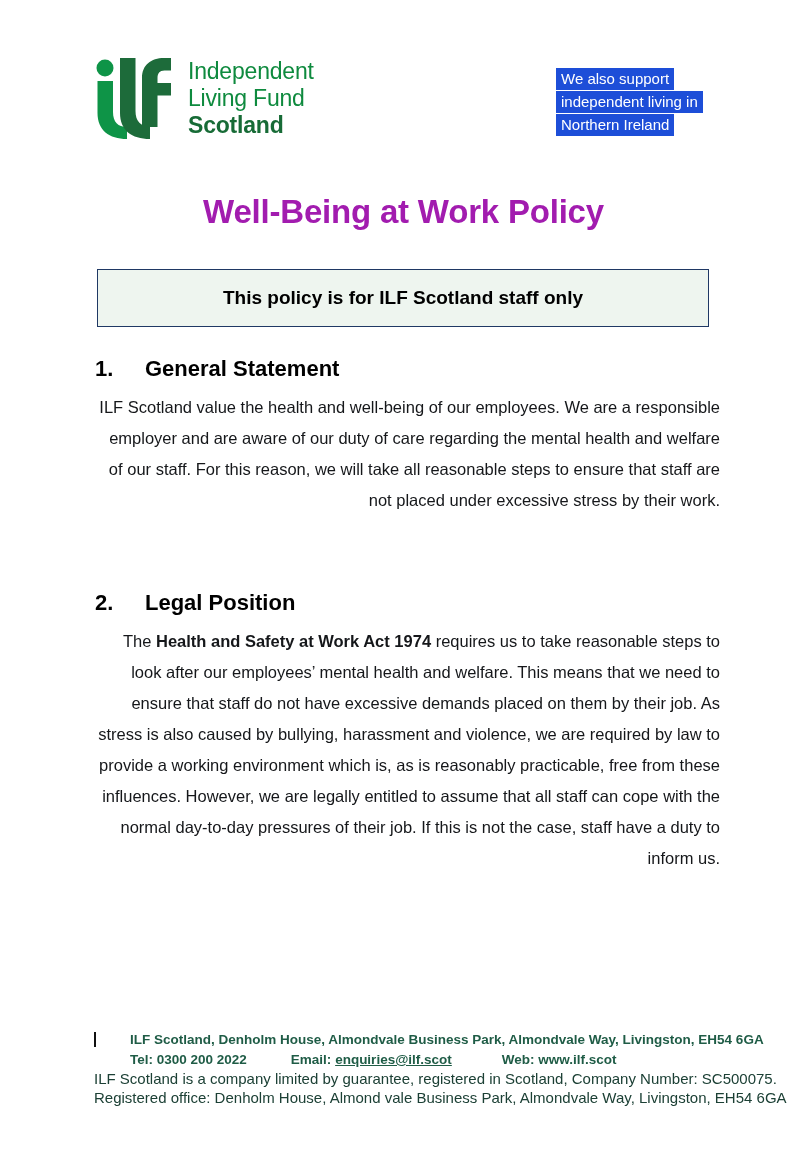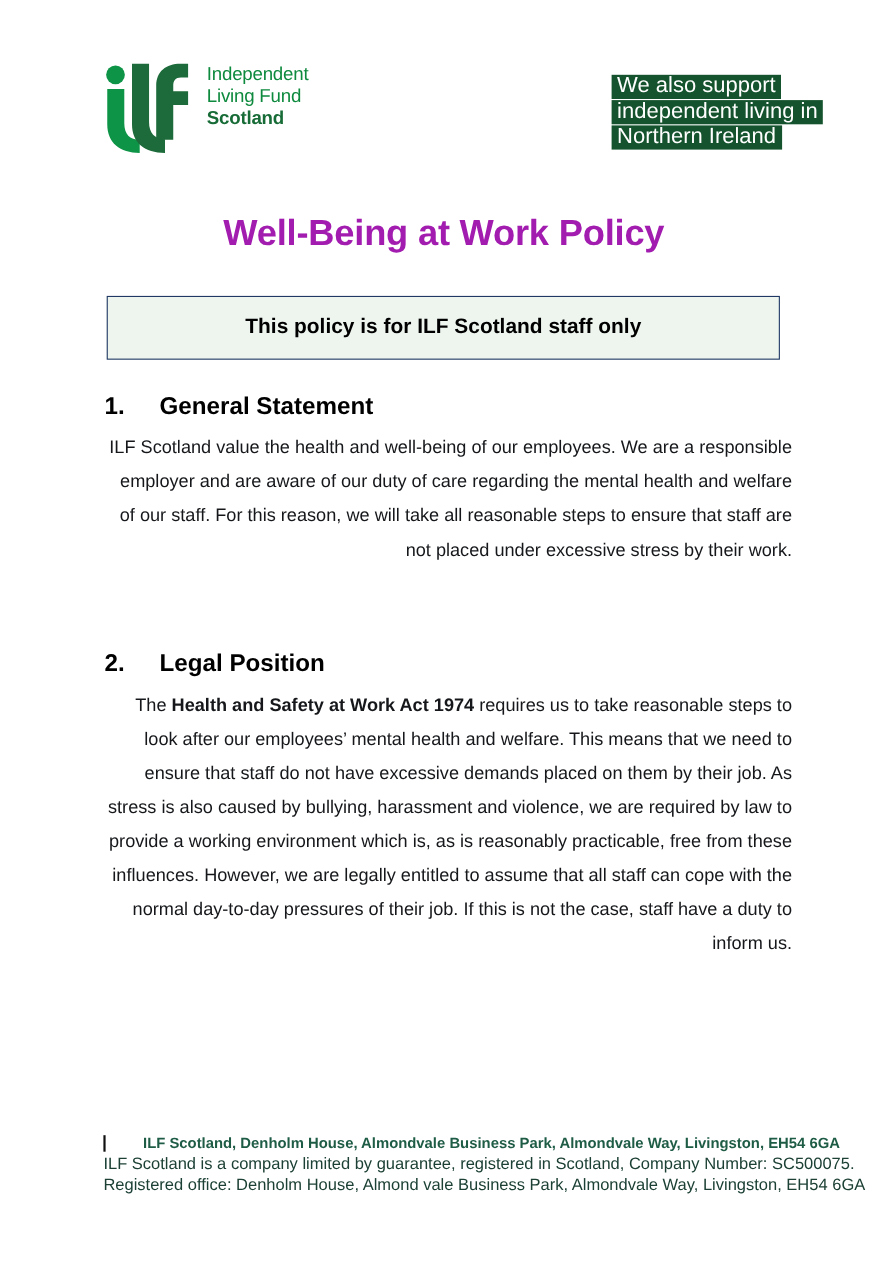--- a/index.html
+++ b/index.html
@@ -47,44 +47,44 @@
     flex: none;
   }
   .logo-mark svg { display: block; }
 
   .logo-words {
     margin-left: 16px;
     margin-top: 2px;
     line-height: 1.18;
   }
   .logo-line {
-    font-size: 17px;
+    font-size: 23px;
     letter-spacing: -0.2px;
     color: #0E8A3E;
     white-space: nowrap;
     font-weight: 400;
   }
   .logo-line.bold {
     font-weight: 700;
     color: #176B36;
   }
 
   
   .ni-badge {
     position: absolute;
     left: 556px;
     top: 68px;
     display: flex;
     flex-direction: column;
     align-items: flex-start;
   }
   .ni-line {
-    background: #14532d;
+    background: #1d4ed8;
     color: #ffffff;
-    font-size: 20px;
+    font-size: 15px;
     line-height: 19px;
     padding: 1px 5px 2px 5px;
     white-space: nowrap;
     margin-bottom: 1px;
     font-weight: 400;
   }
   .ni-line.bold { font-weight: 400; }
 
   
   .doc-title {
@@ -251,17 +251,18 @@
         <span class="section-title">Legal Position</span>
       </div>
       <p class="para"><span>The </span><b>Health and Safety at Work Act 1974</b><span> requires us to take reasonable steps to look after our employees’ mental health and welfare. This means that we need to ensure that staff do not have excessive demands placed on them by their job. As stress is also caused by bullying, harassment and violence, we are required by law to provide a working environment which is, as is reasonably practicable, free from these influences. However, we are legally entitled to assume that all staff can cope with the normal day-to-day pressures of their job. If this is not the case, staff have a duty to inform us.</span></p>
     </div>
 
   </div>
 
   <div class="footer">
     <div class="caret"></div>
     <div class="footer-strong">ILF Scotland, Denholm House, Almondvale Business Park, Almondvale Way, Livingston, EH54 6GA</div>
+    <div class="footer-strong"><span class="seg">Tel: 0300 200 2022</span><span class="gap-a"></span><span class="seg">Email:</span>&nbsp;<a class="footer-link" href="#">enquiries@ilf.scot</a><span class="gap-b"></span><span class="seg">Web: www.ilf.scot</span></div>
     <div class="footer-small">ILF Scotland is a company limited by guarantee, registered in Scotland, Company Number: SC500075.</div>
     <div class="footer-small">Registered office: Denholm House, Almond vale Business Park, Almondvale Way, Livingston, EH54 6GA</div>
   </div>
 
 </div>
 
 </body></html>

